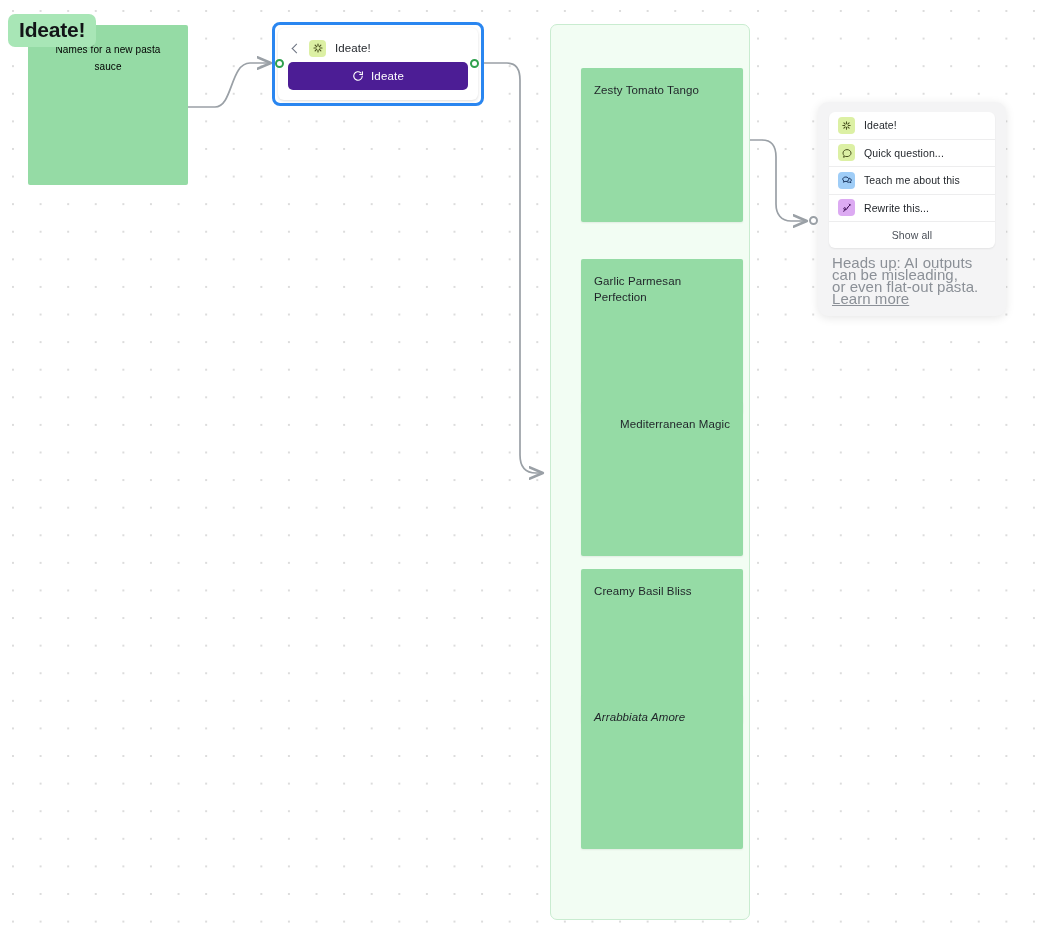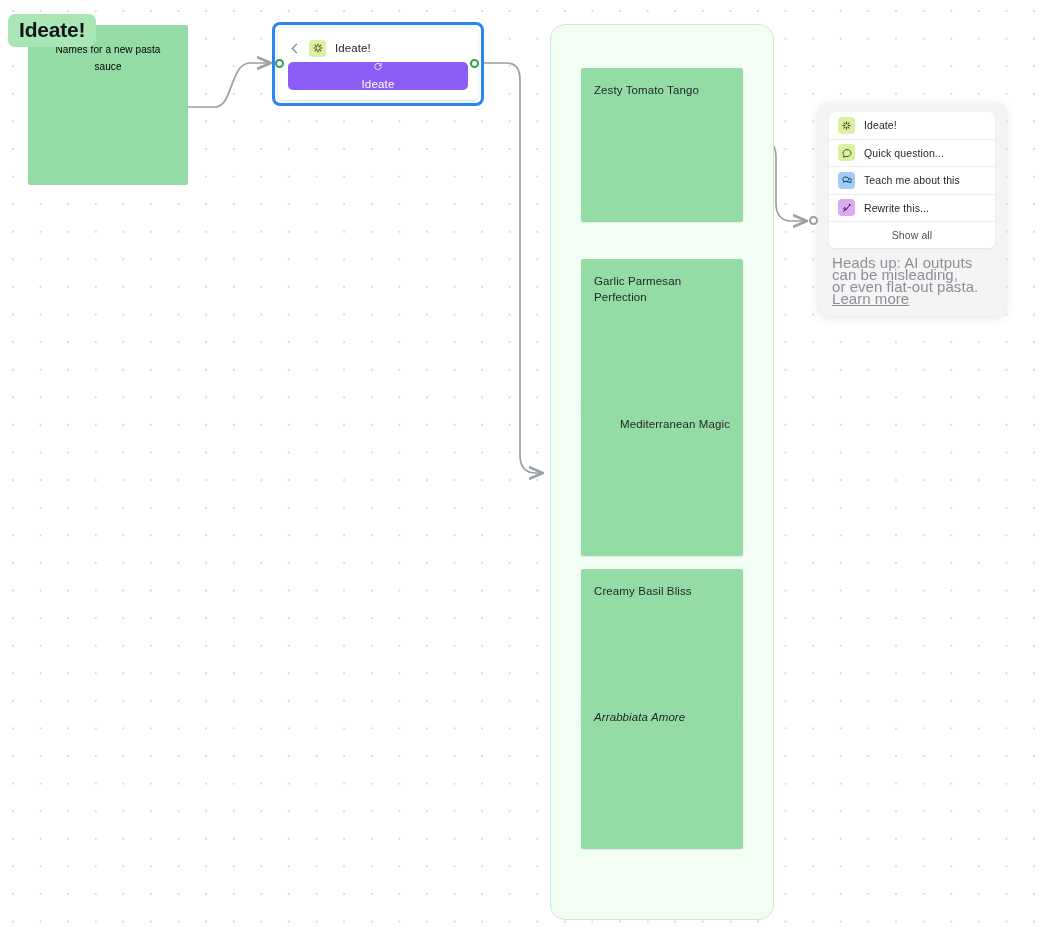--- a/index.html
+++ b/index.html
@@ -101,33 +101,32 @@
   }
   .node-title {
     font-size: 11.5px;
     color: #1f2328;
     letter-spacing: .1px;
   }
   #ideate-btn {
     position: absolute;
     left: 10px; top: 34px;
     width: 180px; height: 28px;
-    background: #8b5cf6;
+    background: #4c1d95;
     border: none;
     border-radius: 5px;
     color: #ffffff;
     font-size: 11.5px;
     font-family: "Liberation Sans", sans-serif;
     display: flex;
     align-items: center;
     justify-content: center;
     gap: 7px;
     cursor: pointer;
     letter-spacing: .2px;
-    flex-direction: column;
   }
 
   
   .port {
     position: absolute;
     width: 9px; height: 9px;
     border-radius: 50%;
     background: #ffffff;
     border: 2.4px solid #2fa04d;
     z-index: 6;
@@ -142,24 +141,24 @@
     background: #ffffff;
     border: 2.2px solid #9aa0a6;
     z-index: 6;
   }
   #port-menu { left: 809px; top: 216px; }
 
   
   #output-panel {
     position: absolute;
     left: 550px; top: 24px;
-    width: 224px; height: 896px;
+    width: 200px; height: 896px;
     background: #f2fdf3;
     border: 1px solid #c9ecd0;
-    border-radius: 15px;
+    border-radius: 7px;
     z-index: 3;
   }
   #panel-badge {
     position: absolute;
     left: 8px; top: 14px;
     background: #a8e6b6;
     border-radius: 7px;
     padding: 3px 11px 5px 11px;
     font-size: 21px;
     font-weight: bold;

